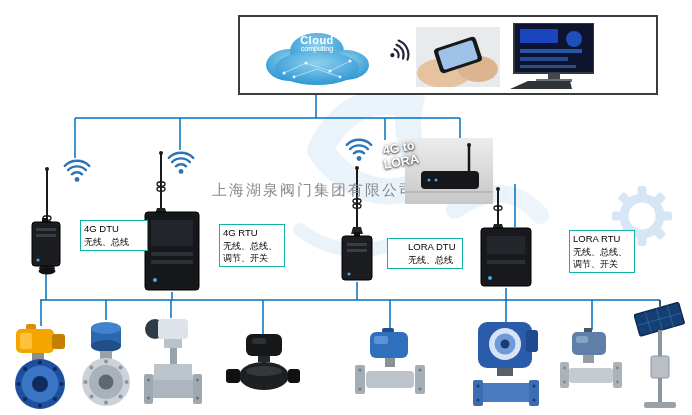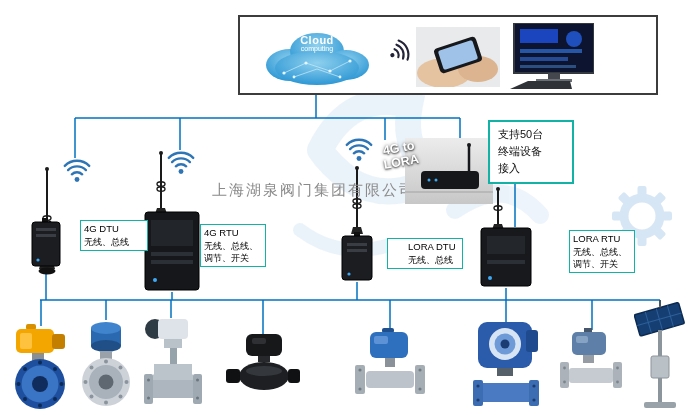--- a/index.html
+++ b/index.html
@@ -241,31 +241,26 @@
     <circle cx="64" cy="7" r="2" fill="#15171a"></circle>
     <rect x="16" y="33" width="58" height="18" rx="4" fill="#15171a"></rect>
     <circle cx="24" cy="42" r="1.5" fill="#3fa9f5"></circle>
     <circle cx="31" cy="42" r="1.5" fill="#3fa9f5"></circle>
   </svg>
   <div class="gateway-label">
     <span class="gateway-line">4G to</span>
     <span class="gateway-line">LORA</span>
   </div>
 
-  <div class="support-box">
-    <span class="support-line">支持50台</span>
-    <span class="support-line">终端设备</span>
-    <span class="support-line">接入</span>
-  </div>
 
   <div class="label-box" style="left:80px; top:220px; width:68px;">
     <span class="label-title">4G DTU</span>
     <span class="label-desc">无线、总线</span>
   </div>
-  <div class="label-box" style="left:200px; top:224px; width:66px;">
+  <div class="label-box" style="left:219px; top:224px; width:66px;">
     <span class="label-title">4G RTU</span>
     <span class="label-desc">无线、总线、调节、开关</span>
   </div>
   <div class="label-box" style="left:387px; top:238px; width:76px;padding-left:20px;">
     <span class="label-title">LORA DTU</span>
     <span class="label-desc">无线、总线</span>
   </div>
   <div class="label-box" style="left:569px; top:230px; width:66px;">
     <span class="label-title">LORA RTU</span>
     <span class="label-desc">无线、总线、调节、开关</span>

